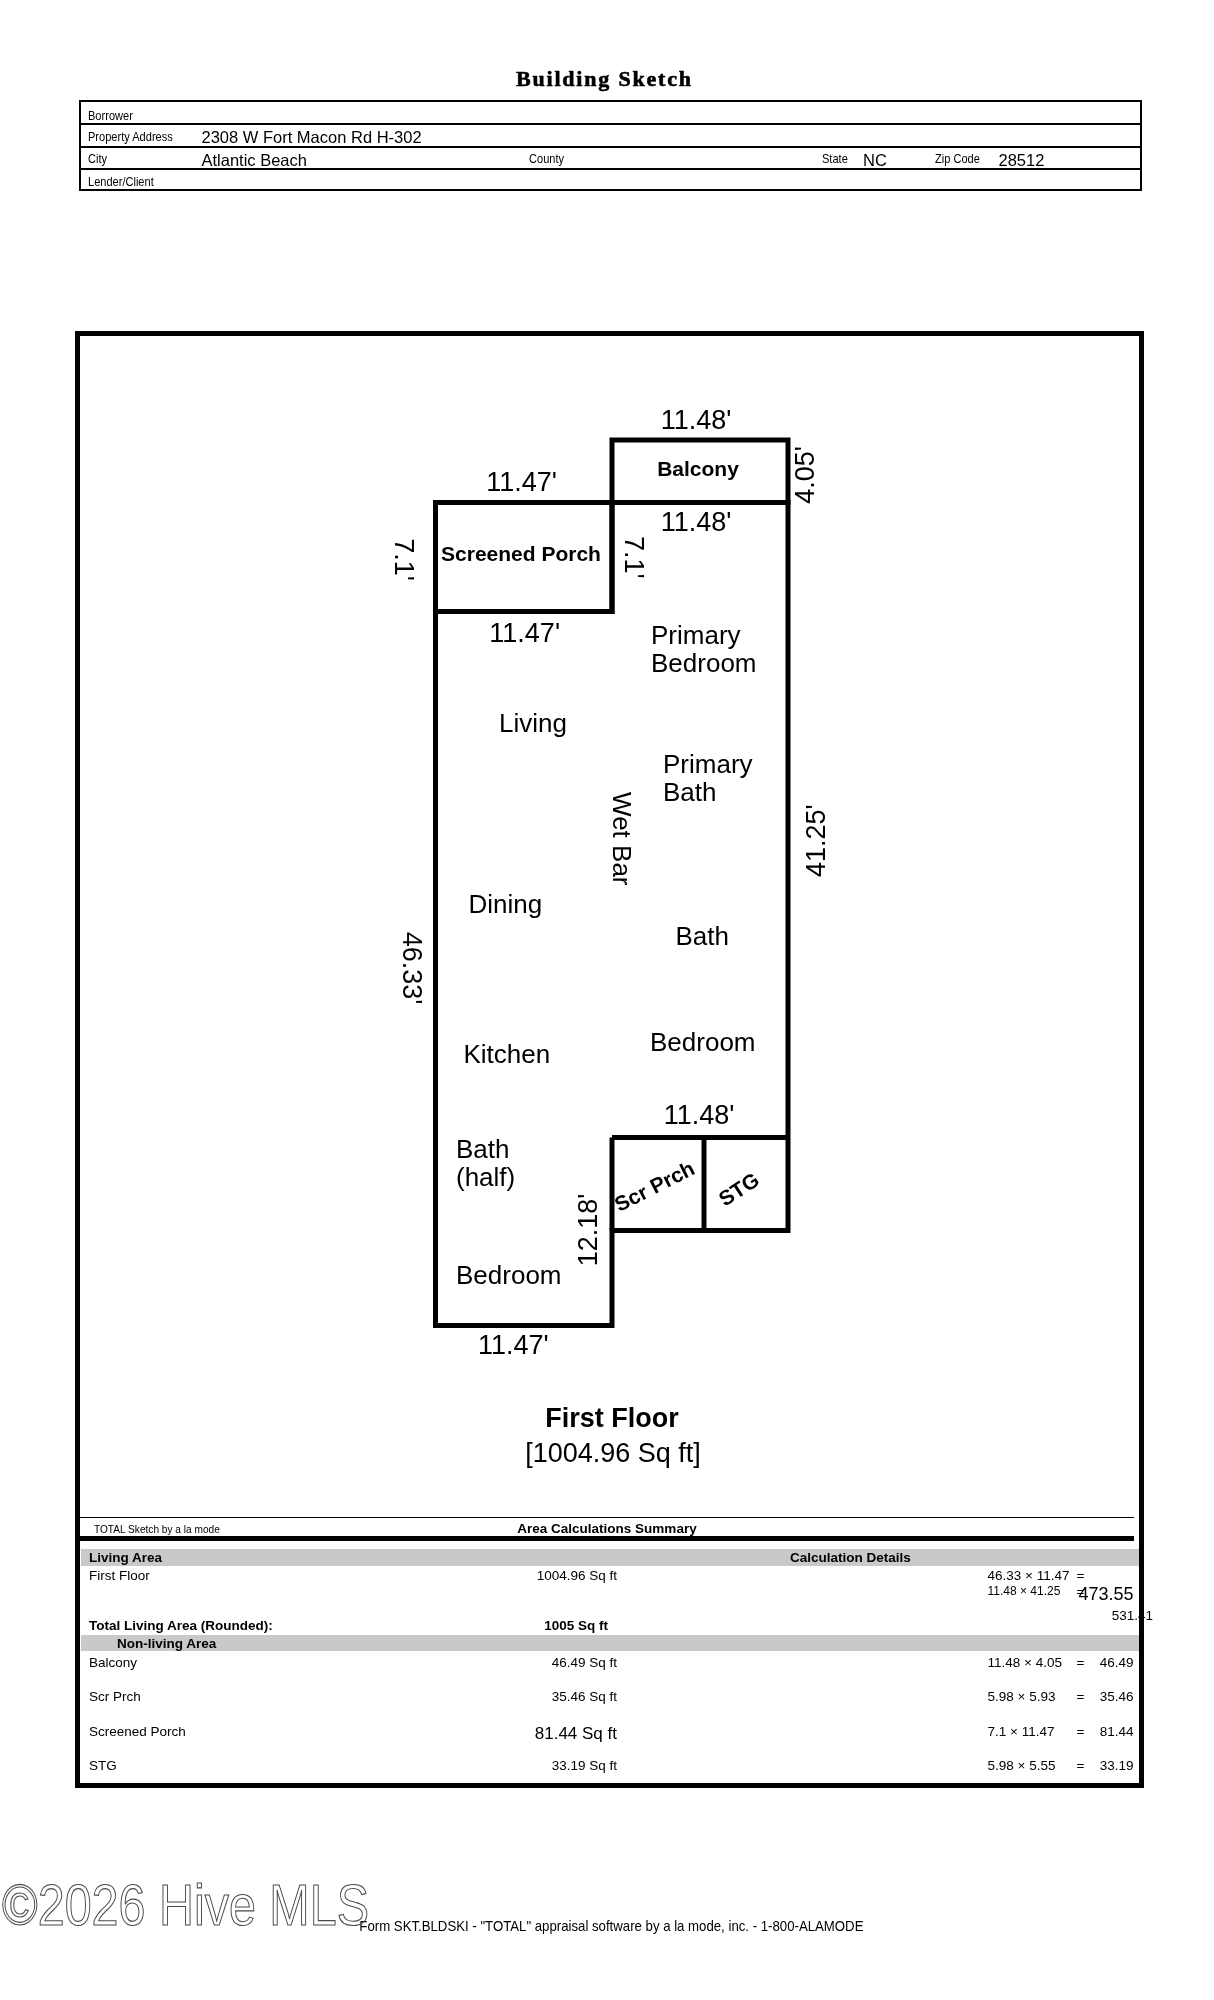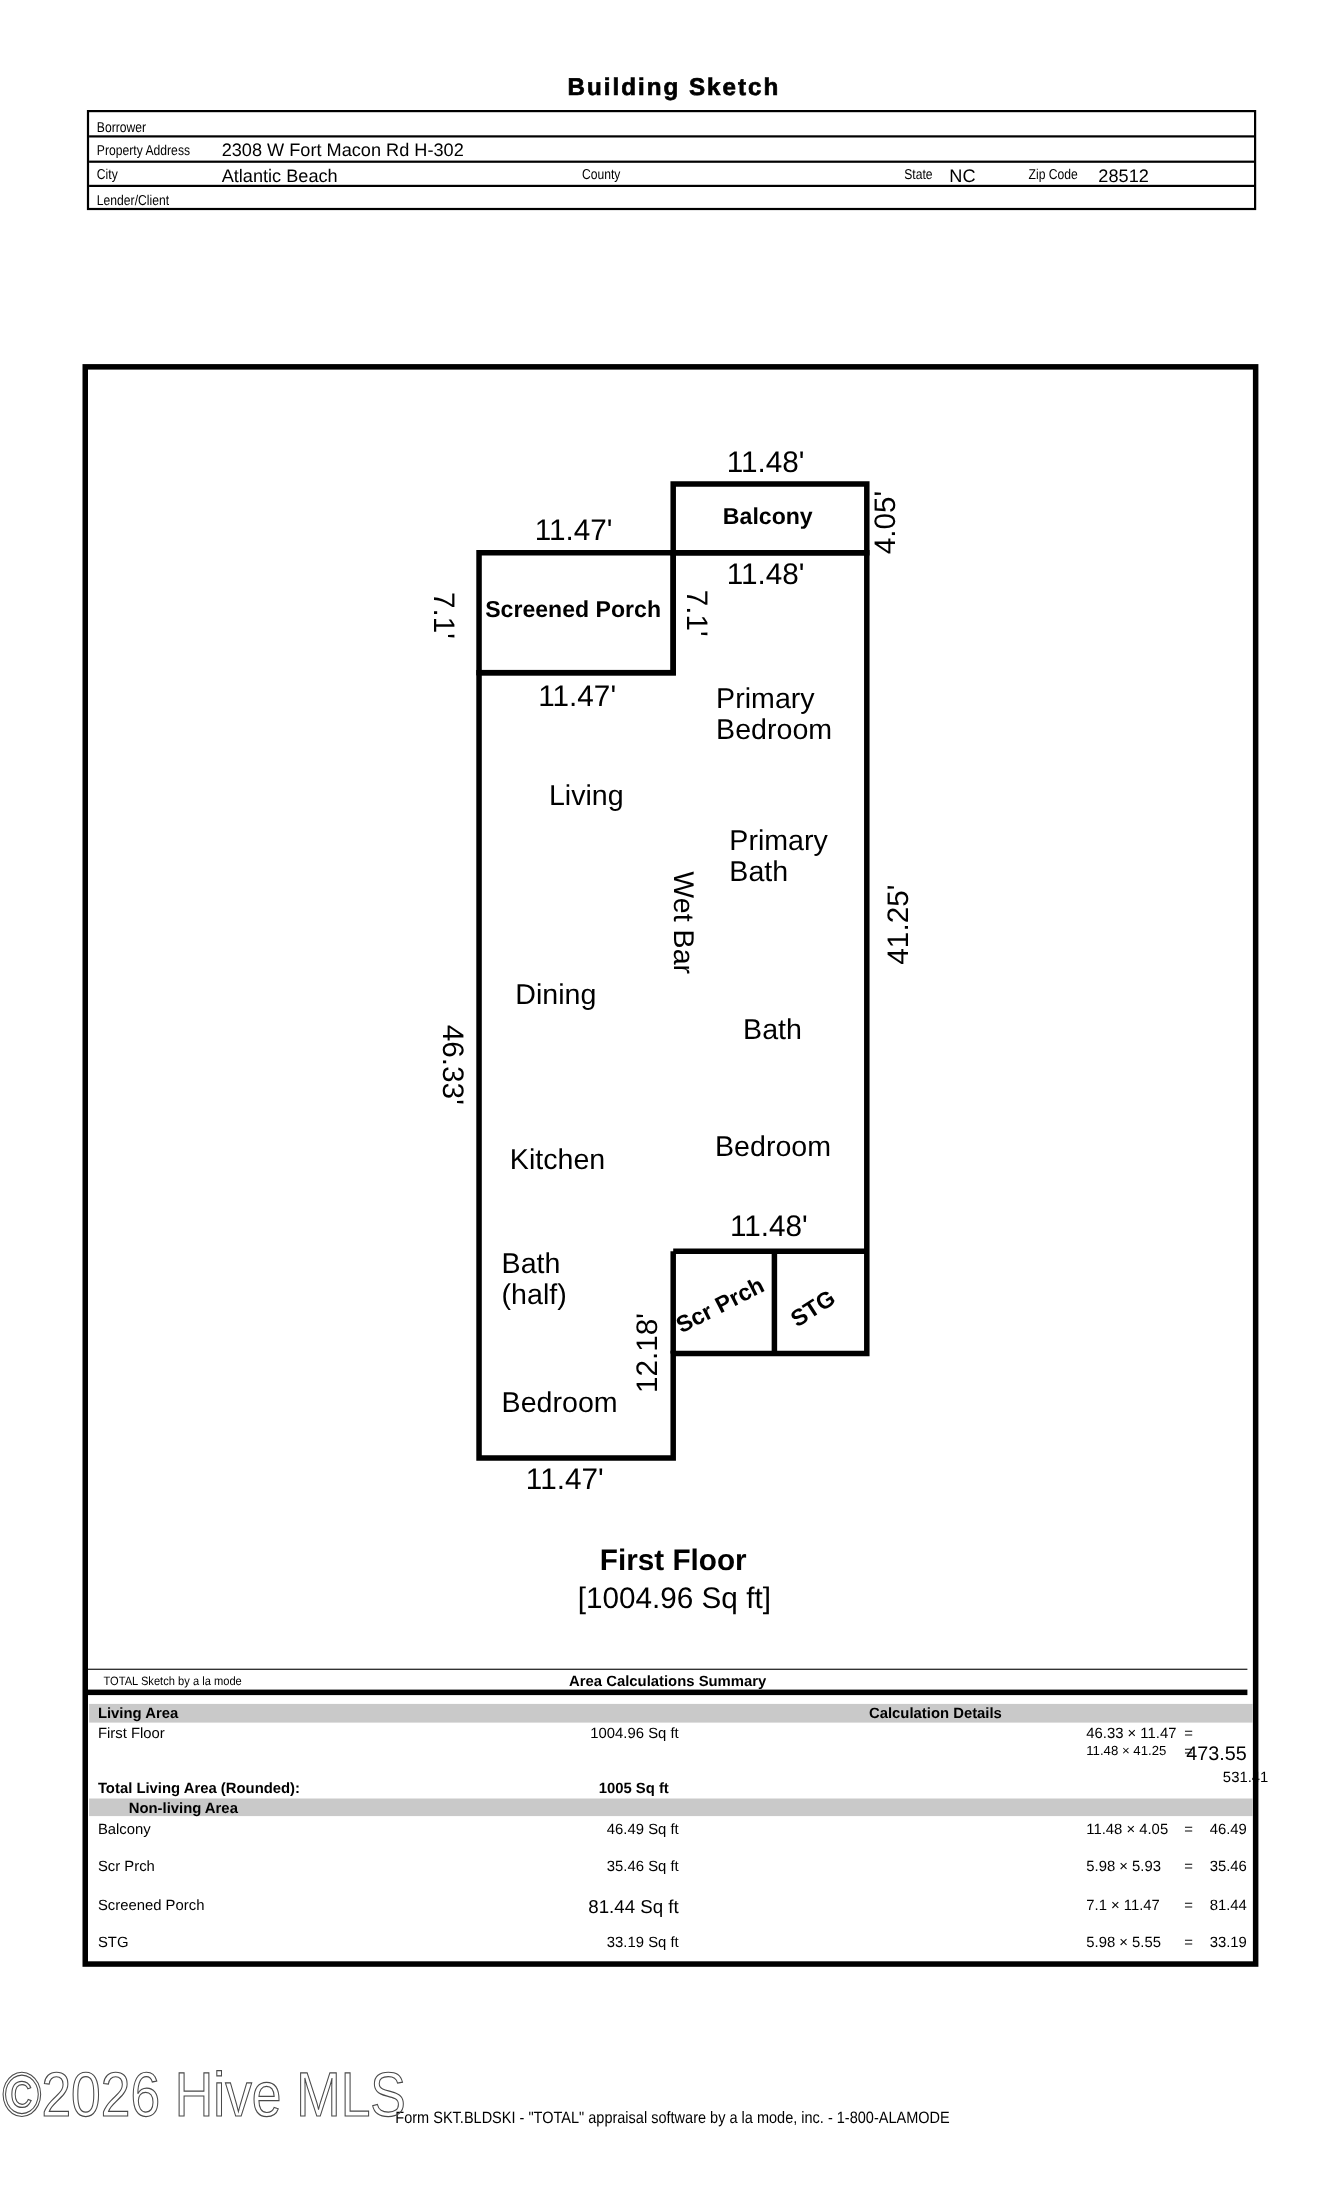--- a/index.html
+++ b/index.html
@@ -5,21 +5,21 @@
   html,body{margin:0;padding:0;background:#fff;}
   body{width:1214px;height:2000px;position:relative;font-family:"Liberation Sans",sans-serif;color:#000;overflow:hidden;}
   .abs{position:absolute;}
   .lbl{font-size:13px;transform:scaleX(0.85);transform-origin:0 50%;white-space:nowrap;}
   .val{font-size:16.5px;white-space:nowrap;}
   .hline{position:absolute;background:#000;}
 </style>
 </head>
 <body>
 
-<div class="abs" style="left:516px;top:66px;font-size:22px;font-weight:bold;letter-spacing:1.8px;-webkit-text-stroke:0.6px #000;">Building Sketch</div>
+<div class="abs" style="left:516px;top:66px;font-size:22px;font-weight:bold;letter-spacing:1.8px;font-family:Liberation Serif, serif;-webkit-text-stroke:0.6px #000;">Building Sketch</div>
 
 <div class="abs" style="left:79px;top:100px;width:1059px;height:87px;border:2px solid #000;">
   <div class="hline" style="left:0;top:21px;width:100%;height:1.5px;"></div>
   <div class="hline" style="left:0;top:44px;width:100%;height:2px;"></div>
   <div class="hline" style="left:0;top:66px;width:100%;height:1.5px;"></div>
   <div class="abs lbl" style="left:7px;top:5.5px;">Borrower</div>
   <div class="abs lbl" style="left:7px;top:26.5px;">Property Address</div>
   <div class="abs lbl" style="left:7px;top:49px;">City</div>
   <div class="abs lbl" style="left:448px;top:49px;">County</div>
   <div class="abs lbl" style="left:741px;top:49px;">State</div>

